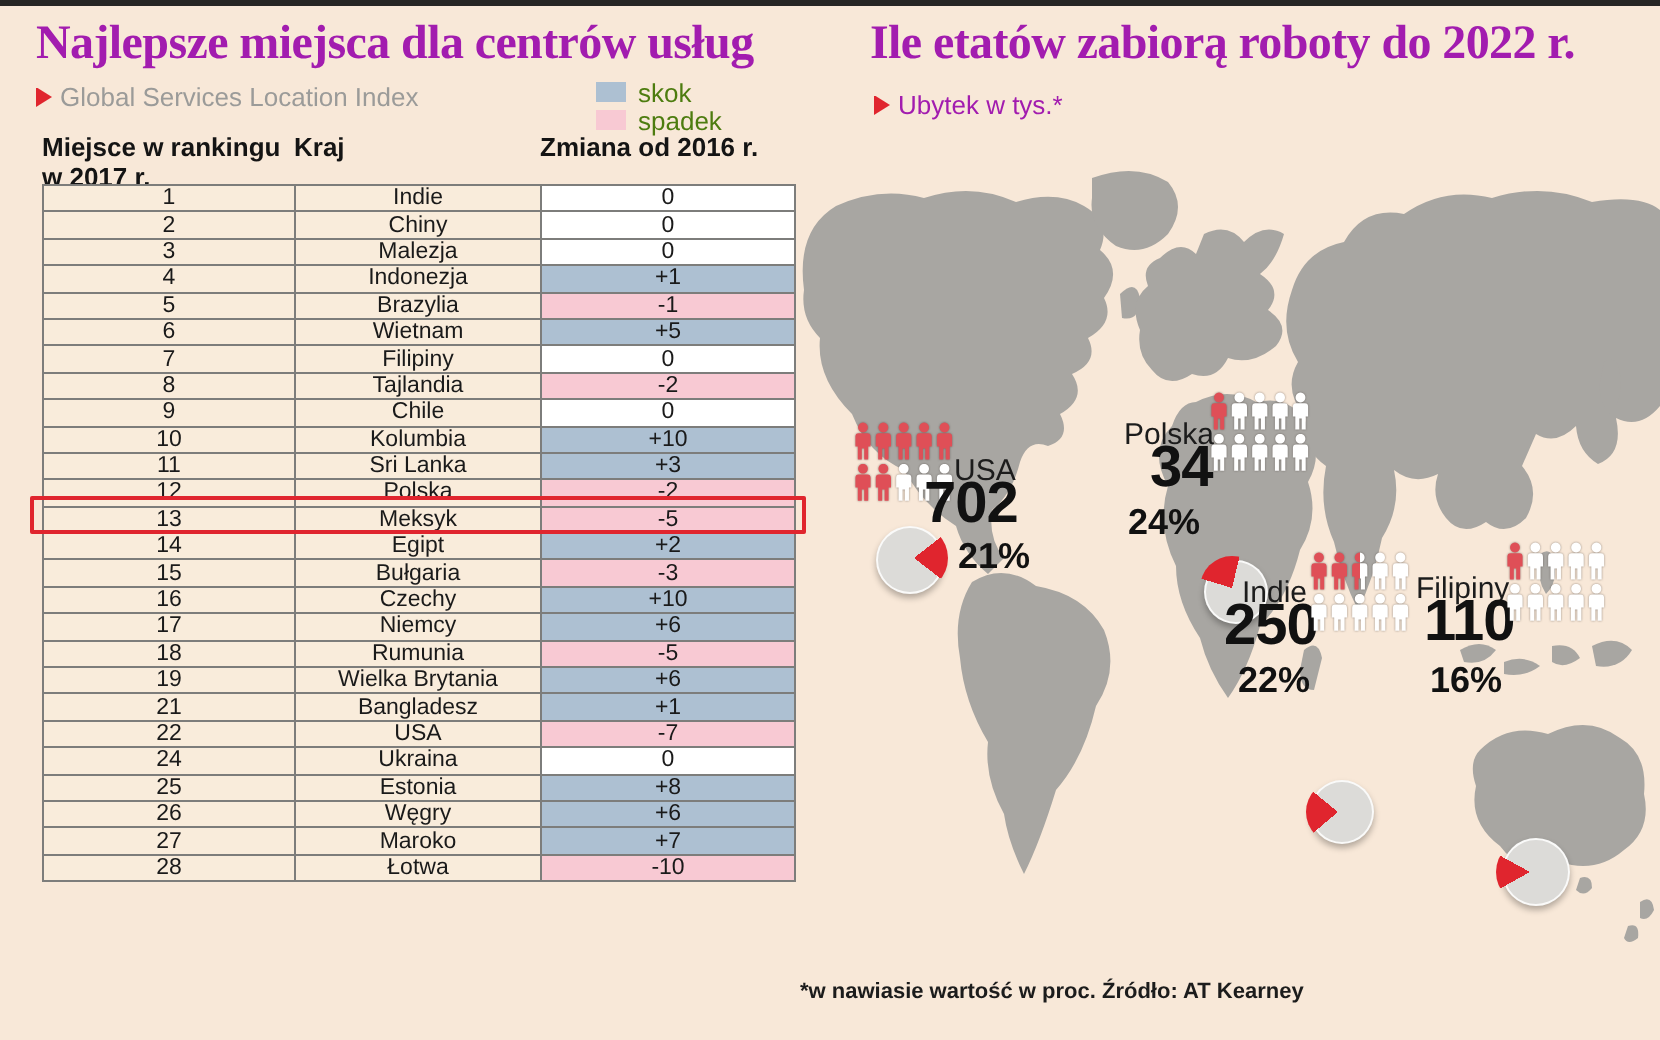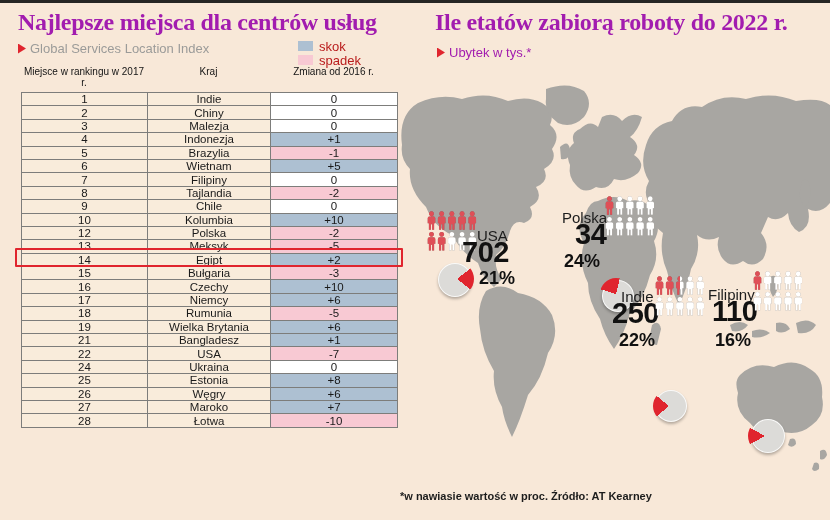--- a/index.html
+++ b/index.html
@@ -12,26 +12,26 @@
   body{position:relative;background:var(--c-bg);font-family:"Liberation Sans",sans-serif;color:var(--c-text)}
   .toprule{position:absolute;left:0;top:0;width:830px;height:3px;background:#262624}
   .serif-title{font-family:"Liberation Serif",serif;font-weight:700;font-size:24px;letter-spacing:-.3px;color:#a21caf}
   #left-title{position:absolute;left:18px;top:9px}
   #right-title{position:absolute;left:435px;top:9px}
   .subline{position:absolute;display:flex;align-items:center;gap:4px;font-size:13px;color:var(--c-muted)}
   #left-sub{left:18px;top:41px}
   #right-sub{left:437px;top:45px;font-size:13px;color:#a21caf}
   .tri{width:8px;height:10px;background:var(--c-red);clip-path:polygon(0 0,100% 50%,0 100%);flex:0 0 auto}
   
-  #legend{position:absolute;left:298px;top:39px;font-size:13px;color:#b91c1c}
+  #legend{position:absolute;left:298px;top:39px;font-size:13px;color:#4d7c0f}
   .leg-row{display:flex;align-items:center;gap:6px;height:14px}
   .sw{width:15px;height:10px}
   .sw.up{background:var(--c-skok)} .sw.down{background:var(--c-spadek)}
   
-  .colhead{position:absolute;top:66px;font-size:10px;font-weight:400;text-align:center;color:#141414}
+  .colhead{position:absolute;top:66px;font-size:13px;font-weight:700;text-align:left;color:#141414}
   #ch1{left:21px;width:126px} #ch2{left:147px;width:123px} #ch3{left:270px;width:127px}
   
   #rank-table{position:absolute;left:21px;top:92px;width:376px;border-collapse:collapse;table-layout:fixed}
   #rank-table td{border:1px solid var(--c-border);font-size:11.5px;text-align:center;height:13.4px;line-height:12px;padding:0;overflow:hidden;white-space:nowrap}
   td.c1,td.c2{background:var(--c-cream)}
   td.c3.up{background:var(--c-skok)} td.c3.down{background:var(--c-spadek)} td.c3.zero{background:#ffffff}
   #highlight-box{position:absolute;left:15px;top:248px;width:388px;height:19px;border:2px solid var(--c-red);z-index:6;border-radius:1px}
   
   #map{position:absolute;left:400px;top:85px;width:430px;height:420px}
   #map path,#map ellipse{fill:var(--c-map)}
@@ -128,20 +128,25 @@
       </tr>
   <tr>
         <td class="c1">9</td>
         <td class="c2">Chile</td>
         <td class="c3 zero">0</td>
       </tr>
   <tr>
         <td class="c1">10</td>
         <td class="c2">Kolumbia</td>
         <td class="c3 up">+10</td>
+      </tr>
+  <tr>
+        <td class="c1">11</td>
+        <td class="c2">Sri Lanka</td>
+        <td class="c3 up">+3</td>
       </tr>
   <tr>
         <td class="c1">12</td>
         <td class="c2">Polska</td>
         <td class="c3 down">-2</td>
       </tr>
   <tr>
         <td class="c1">13</td>
         <td class="c2">Meksyk</td>
         <td class="c3 down">-5</td>

